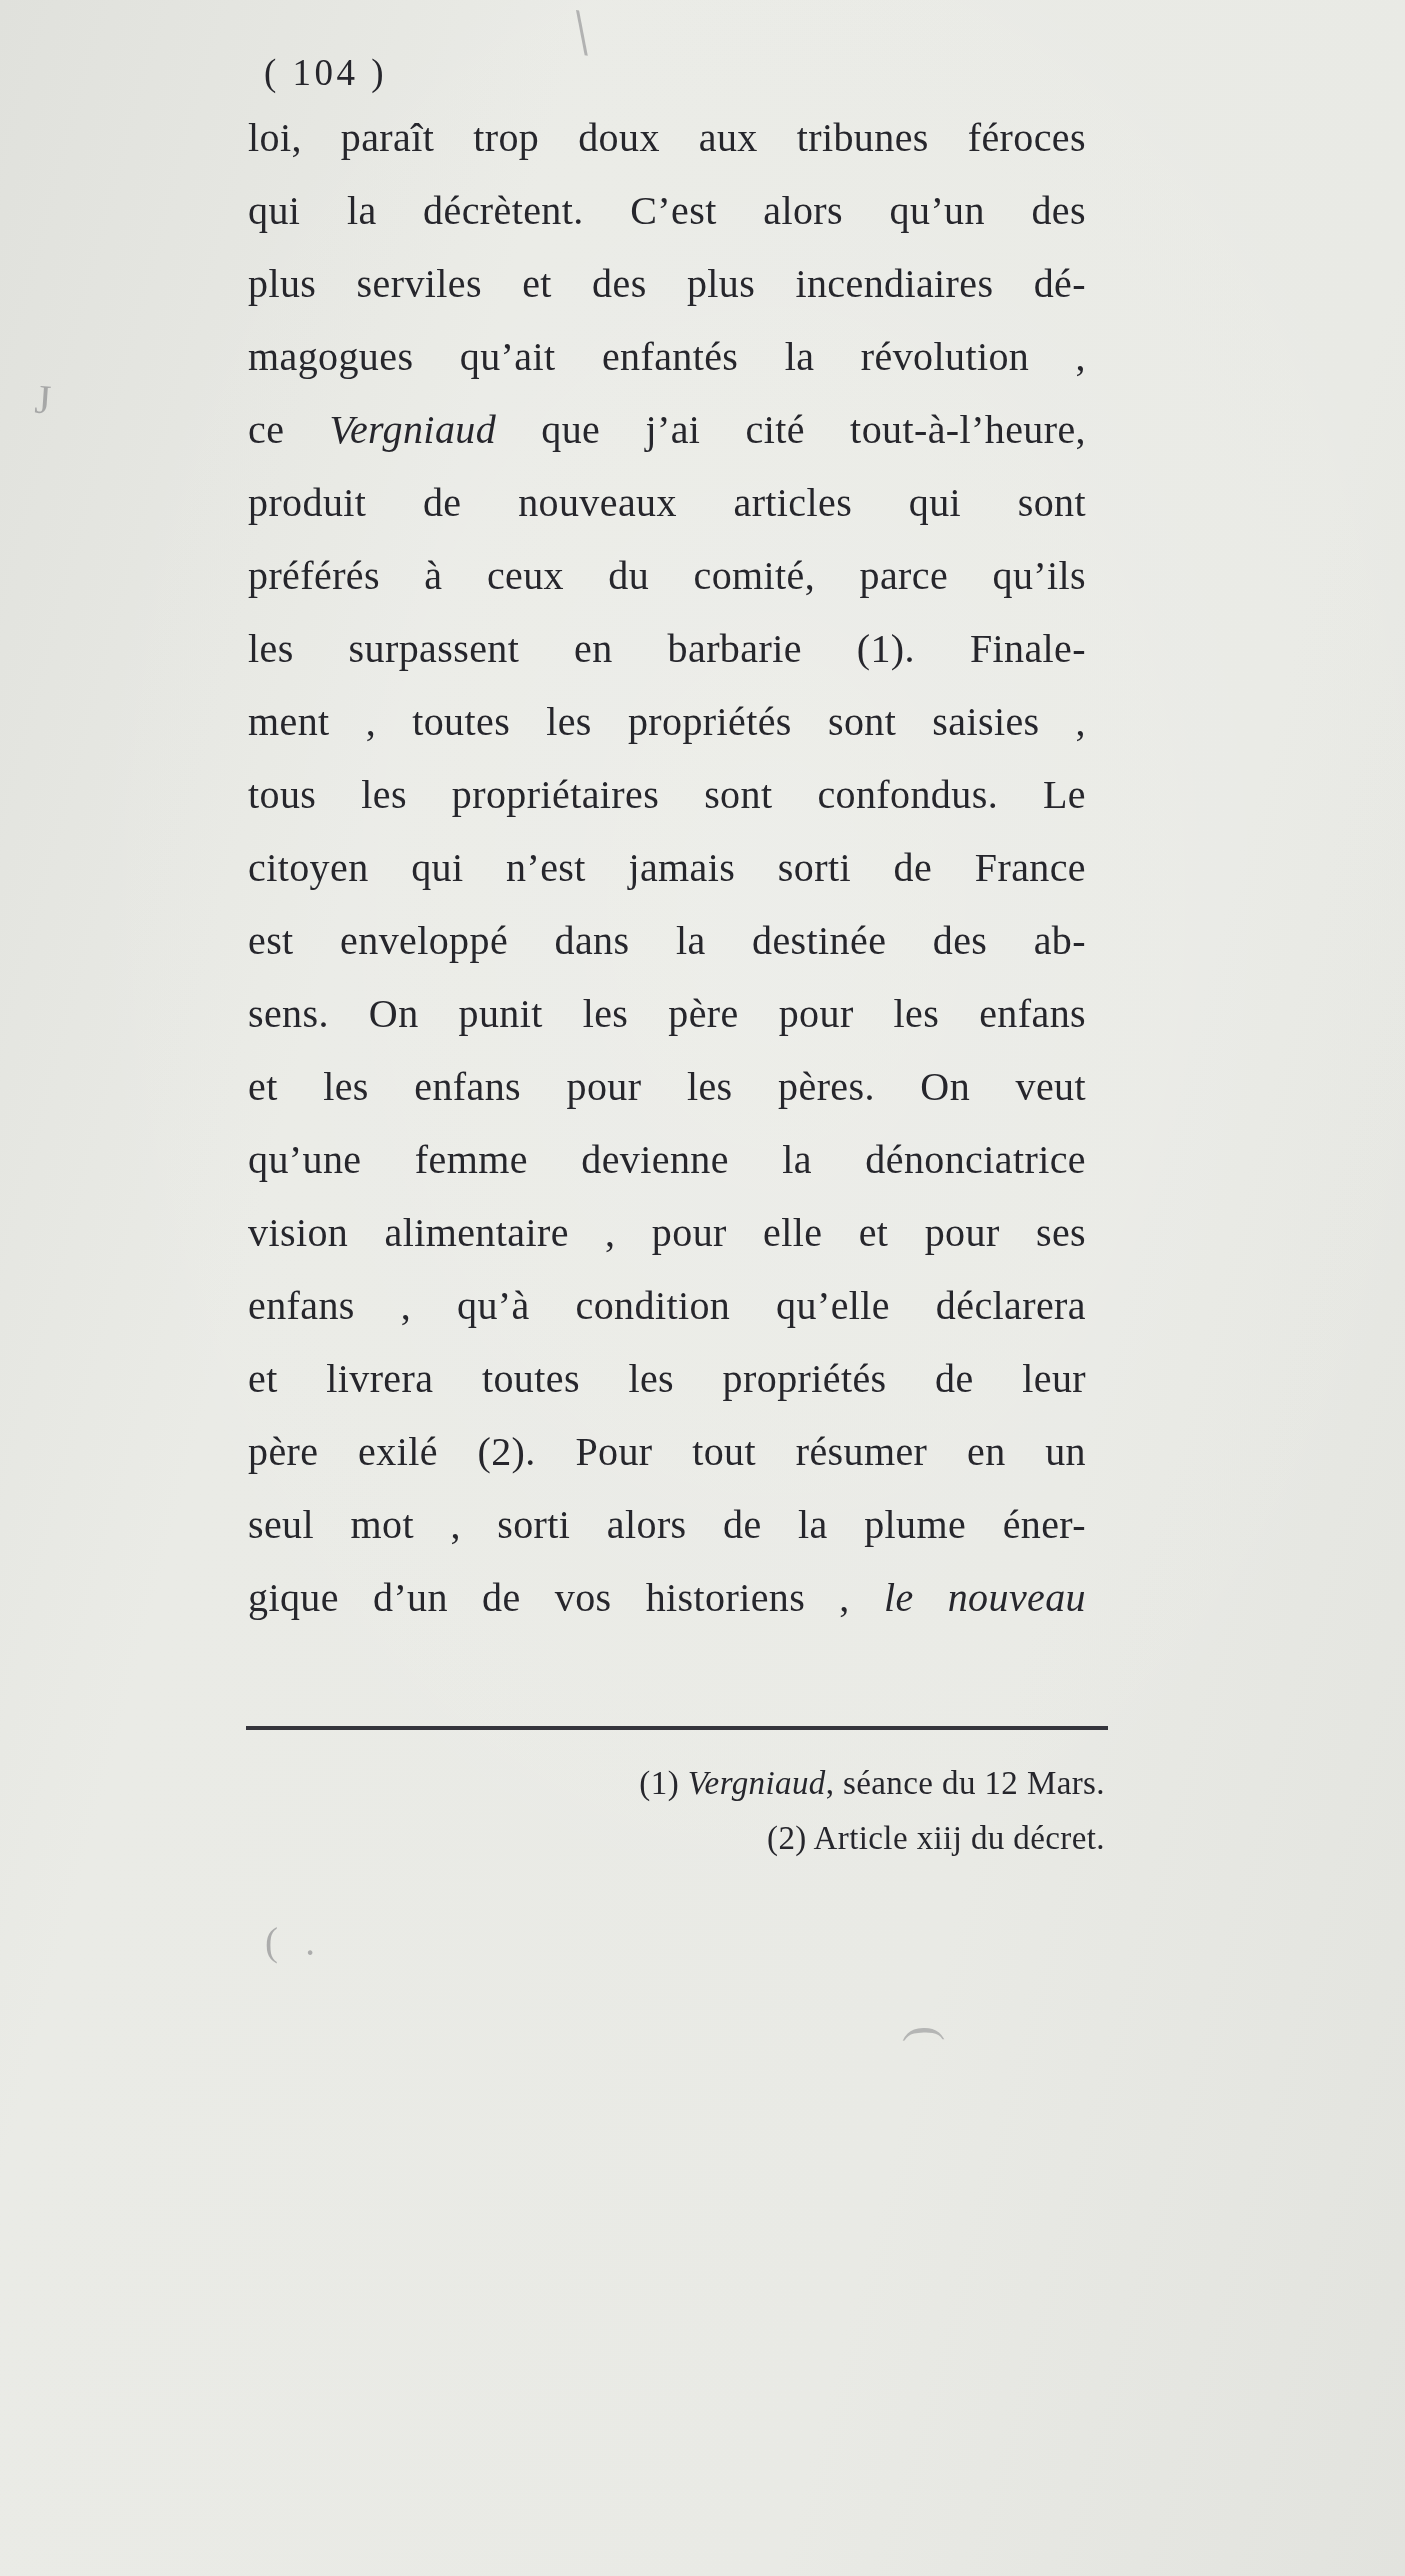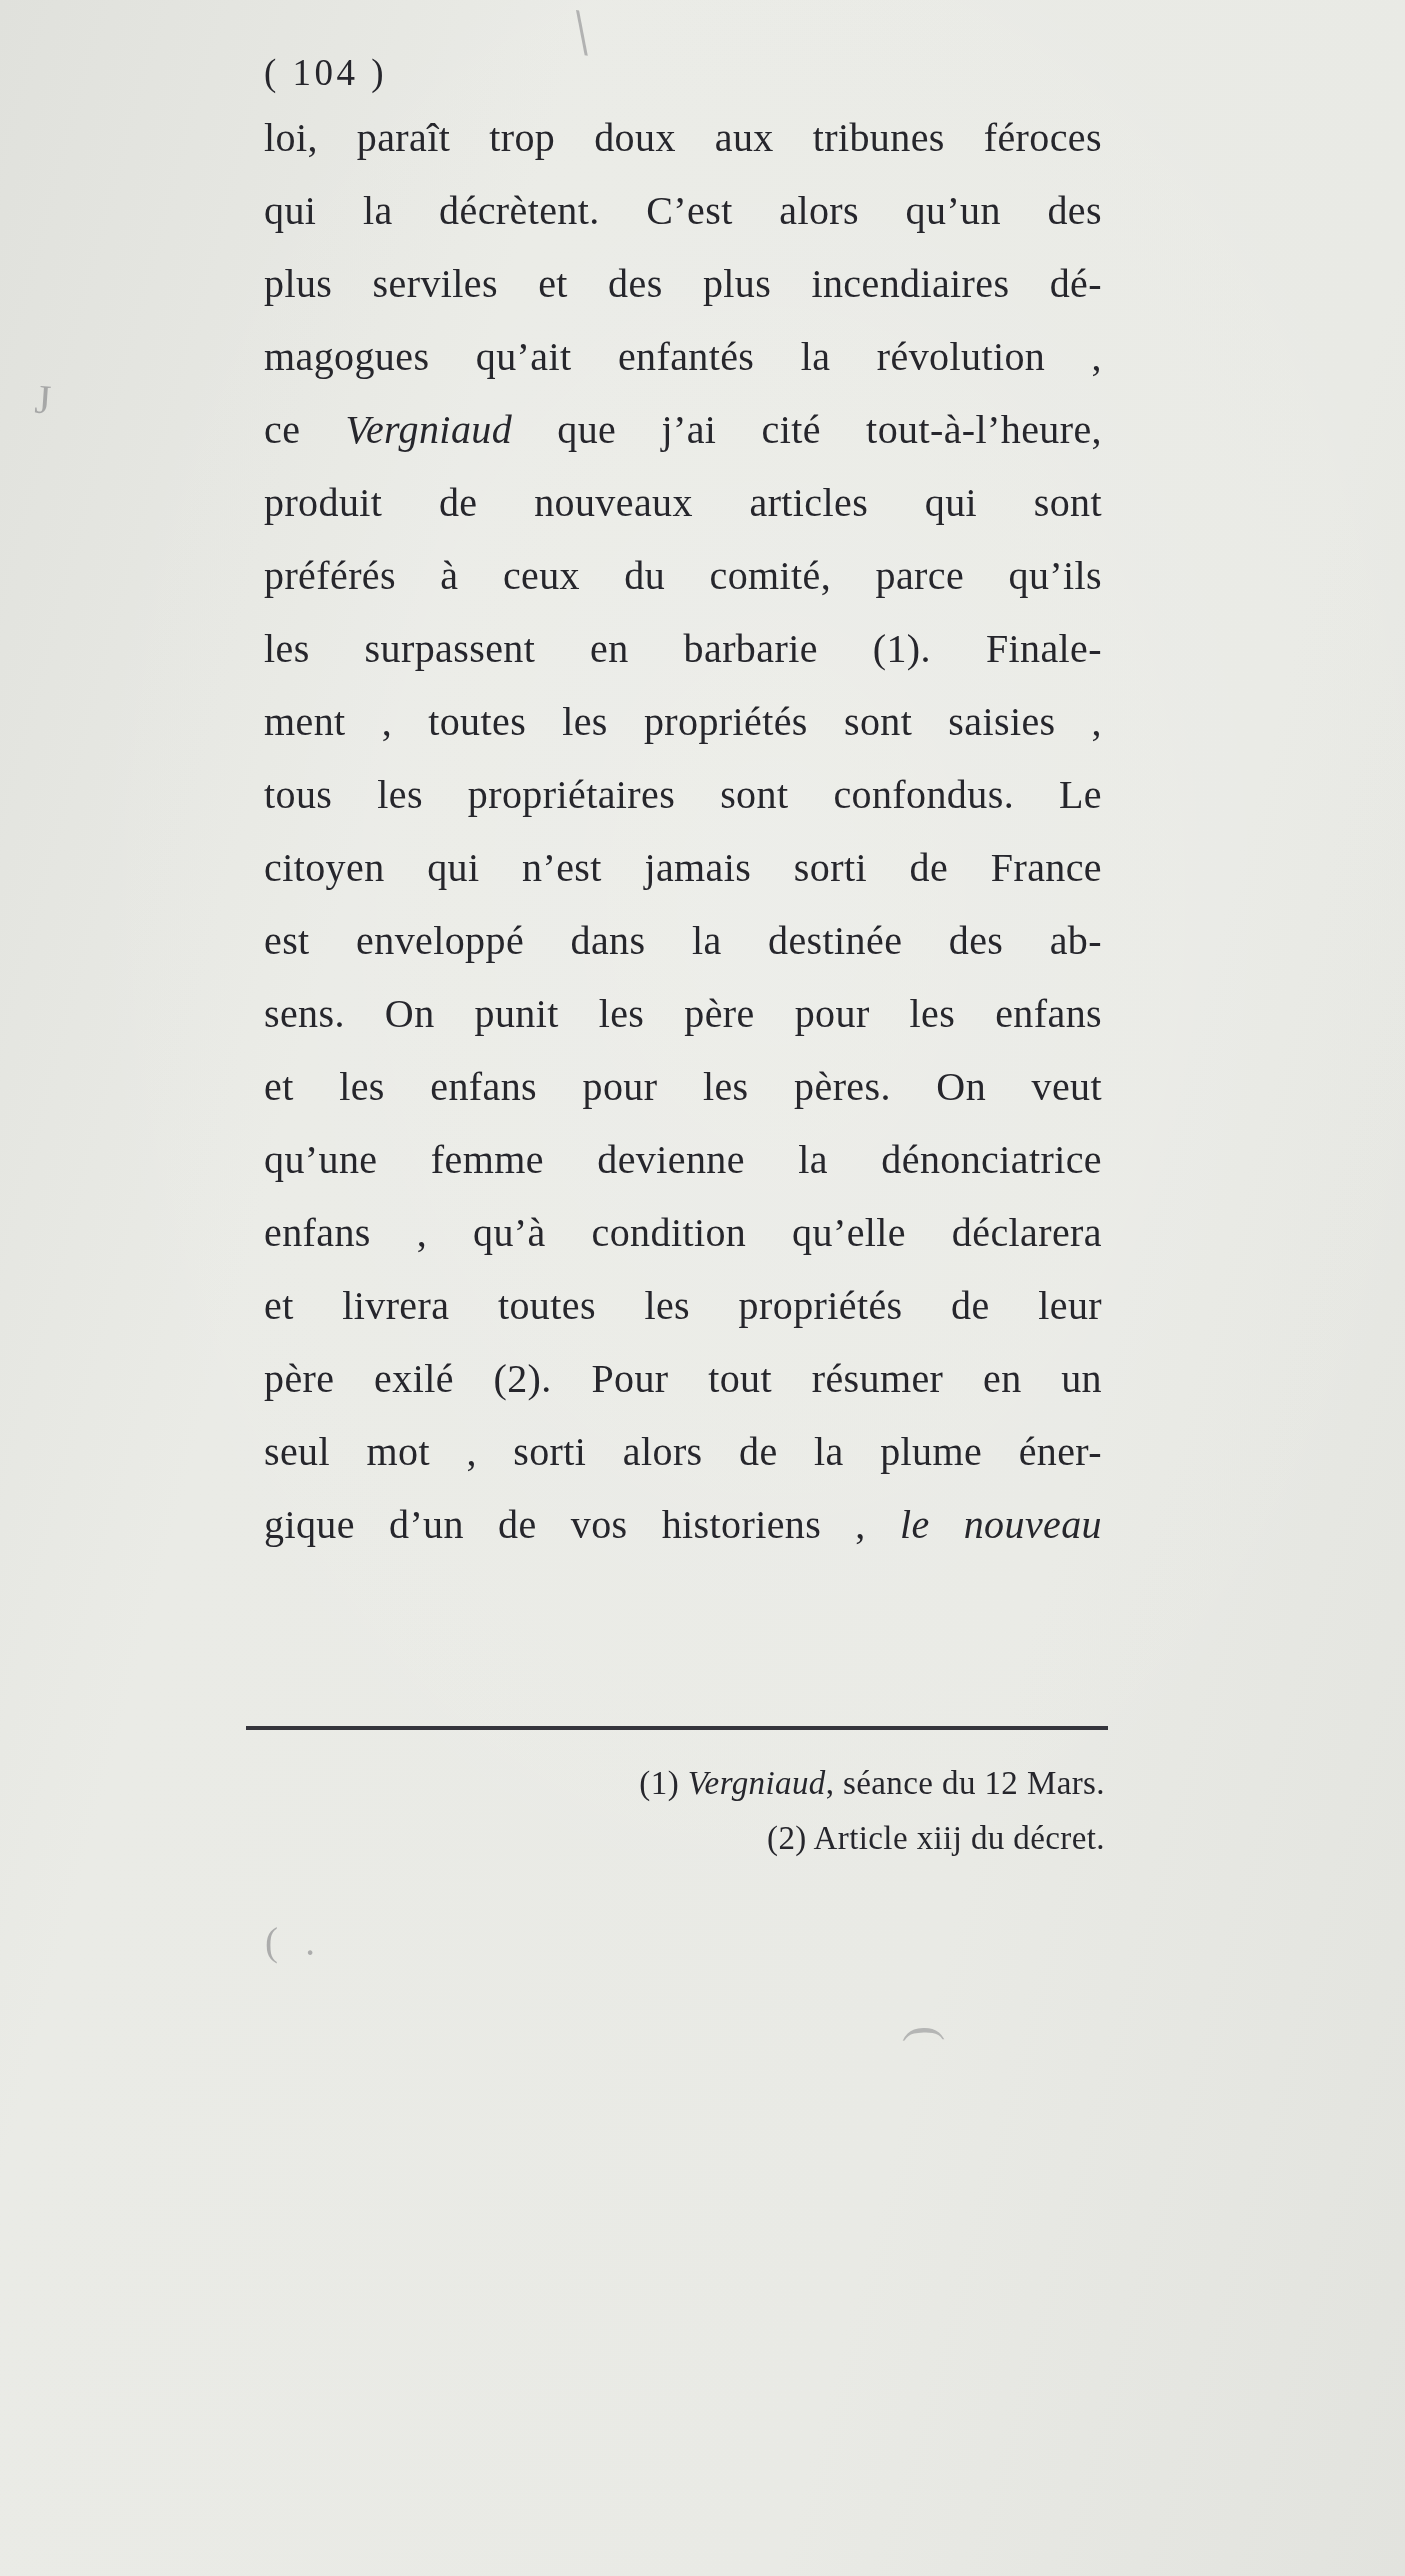--- a/index.html
+++ b/index.html
@@ -25,21 +25,21 @@
     position: absolute;
     top: 51px;
     left: 264px;
     width: 838px;
     font-size: 37px;
     letter-spacing: 3.5px;
   }
   .text-block {
     position: absolute;
     top: 101px;
-    left: 264px;
+    left: 248px;
     width: 838px;
     font-size: 40px;
   }
   .line {
     height: 73px;
     line-height: 73px;
     text-align: justify;
     text-align-last: justify;
     white-space: normal;
     letter-spacing: 0.4px;
@@ -92,20 +92,21 @@
       <div class="line"><span>produit de nouveaux articles qui sont</span></div>
       <div class="line"><span>préférés à ceux du comité, parce qu’ils</span></div>
       <div class="line"><span>les surpassent en barbarie (1). Finale-</span></div>
       <div class="line"><span>ment , toutes les propriétés sont saisies ,</span></div>
       <div class="line"><span>tous les propriétaires sont confondus. Le</span></div>
       <div class="line"><span>citoyen qui n’est jamais sorti de France</span></div>
       <div class="line"><span>est enveloppé dans la destinée des ab-</span></div>
       <div class="line"><span>sens. On punit les père pour les enfans</span></div>
       <div class="line"><span>et les enfans pour les pères. On veut</span></div>
       <div class="line"><span>qu’une femme devienne la dénonciatrice</span></div>
+      <div class="line"><span>vision alimentaire , pour elle et pour ses</span></div>
       <div class="line"><span>enfans , qu’à condition qu’elle déclarera</span></div>
       <div class="line"><span>et livrera toutes les propriétés de leur</span></div>
       <div class="line"><span>père exilé (2). Pour tout résumer en un</span></div>
       <div class="line"><span>seul mot , sorti alors de la plume éner-</span></div>
       <div class="line"><span>gique d’un de vos historiens , </span><span class="italic">le nouveau</span></div>
     </div>
 
   <div class="footnote-rule"></div>
 
   <div class="footnotes">

